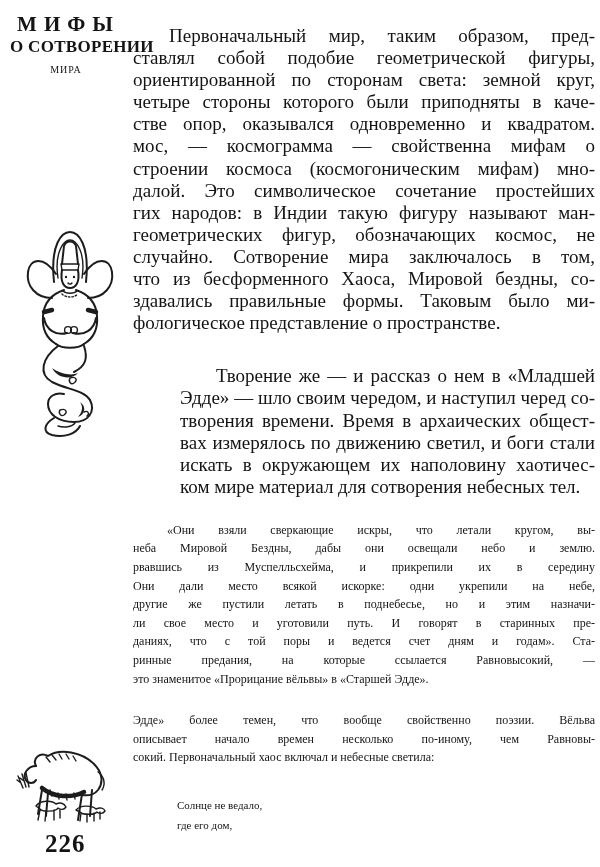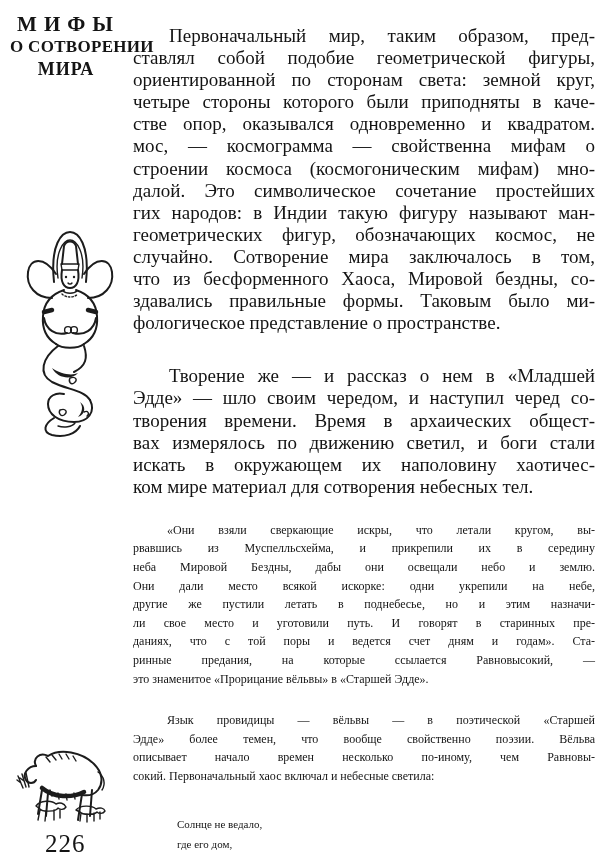--- a/index.html
+++ b/index.html
@@ -18,38 +18,38 @@
   }
   .margin-title{
     font-weight:bold;font-size:21px;line-height:22px;
     letter-spacing:7px;padding-left:5px;white-space:nowrap;
   }
   .margin-sub{
     font-weight:bold;font-size:17px;line-height:13px;
     letter-spacing:.3px;margin-top:5px;white-space:nowrap;
   }
   .margin-sub2{
-    font-weight:bold;font-size:18px;line-height:13px;
+    font-weight:normal;font-size:10px;line-height:13px;
     letter-spacing:1px;margin-top:10px;
   }
   .deity{position:absolute;left:14px;top:222px;}
   .horses{position:absolute;left:12px;top:748px;}
   .page-number{
     position:absolute;left:45px;top:830px;
-    font-weight:normal;font-size:25px;letter-spacing:1px;
+    font-weight:bold;font-size:25px;letter-spacing:1px;
   }
   
   .main-col{position:absolute;left:133px;top:25px;width:462px;}
   .para .line{
     font-size:19px;line-height:22.1px;
     text-align:justify;text-align-last:justify;
   }
   .para .line.last{text-align-last:left;}
   .para .line.first{text-indent:36px;}
-  .p2{margin-top:31px;}
+  .p2{margin-top:31px;margin-left:47px;}
   .quote{margin-top:23px;}
   .quote .line{
     font-size:12px;line-height:18.6px;
     text-align:justify;text-align-last:justify;
   }
   .quote .line.last{text-align-last:left;}
   .quote .line.first{text-indent:34px;}
   .verse{margin-top:28px;margin-left:44px;}
   .verse .line{
     font-size:11px;line-height:20px;text-align:left;
@@ -161,31 +161,30 @@
   <div class="para p2">
       <div class="line first">Творение же — и рассказ о нем в «Младшей</div>
       <div class="line">Эдде» — шло своим чередом, и наступил черед со-</div>
       <div class="line">творения времени. Время в архаических общест-</div>
       <div class="line">вах измерялось по движению светил, и боги стали</div>
       <div class="line">искать в окружающем их наполовину хаотичес-</div>
       <div class="line last">ком мире материал для сотворения небесных тел.</div>
     </div>
   <div class="quote q1">
       <div class="line first">«Они взяли сверкающие искры, что летали кругом, вы-</div>
+      <div class="line">неба Мировой Бездны, дабы они освещали небо и землю.</div>
       <div class="line">рвавшись из Муспелльсхейма, и прикрепили их в середину</div>
-      <div class="line">неба Мировой Бездны, дабы они освещали небо и землю.</div>
       <div class="line">Они дали место всякой искорке: одни укрепили на небе,</div>
       <div class="line">другие же пустили летать в поднебесье, но и этим назначи-</div>
       <div class="line">ли свое место и уготовили путь. И говорят в старинных пре-</div>
       <div class="line">даниях, что с той поры и ведется счет дням и годам». Ста-</div>
       <div class="line">ринные предания, на которые ссылается Равновысокий, —</div>
       <div class="line last">это знаменитое «Прорицание вёльвы» в «Старшей Эдде».</div>
     </div>
   <div class="quote q2">
-      <div class="line first">Язык провидицы — вёльвы — в поэтической «Старшей</div>
       <div class="line">Эдде» более темен, что вообще свойственно поэзии. Вёльва</div>
       <div class="line">описывает начало времен несколько по-иному, чем Равновы-</div>
       <div class="line last">сокий. Первоначальный хаос включал и небесные светила:</div>
     </div>
   <div class="verse">
       <div class="line first">Солнце не ведало,</div>
       <div class="line last">где его дом,</div>
     </div>
 </div>
 

